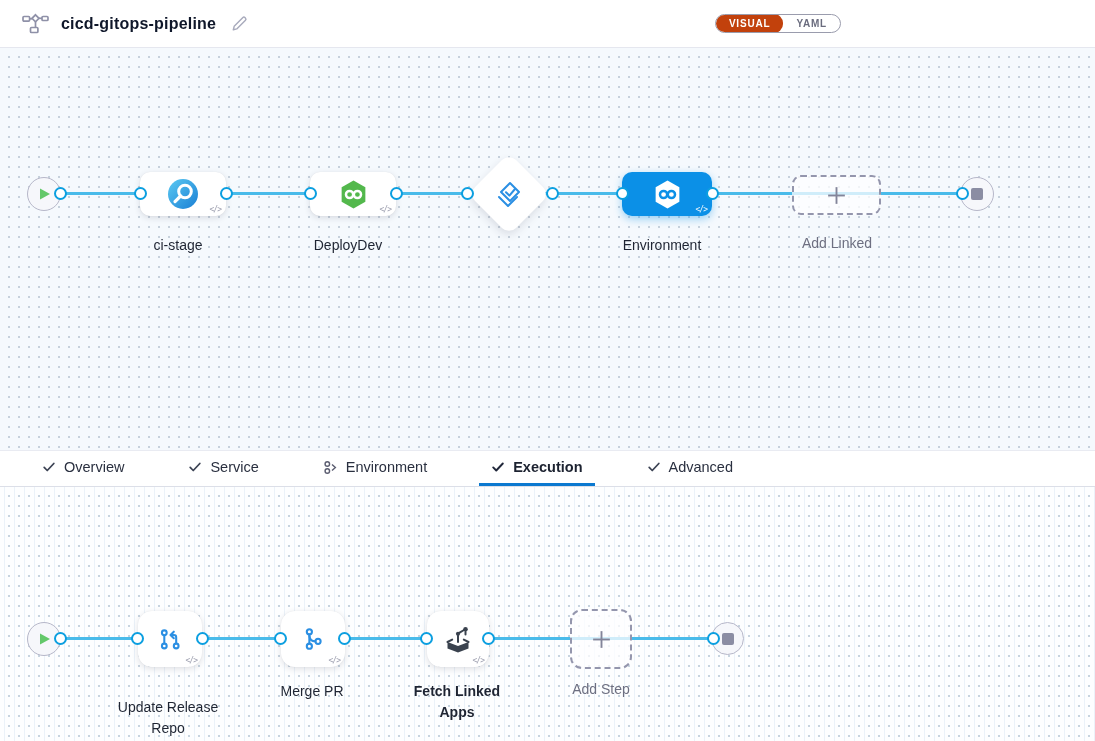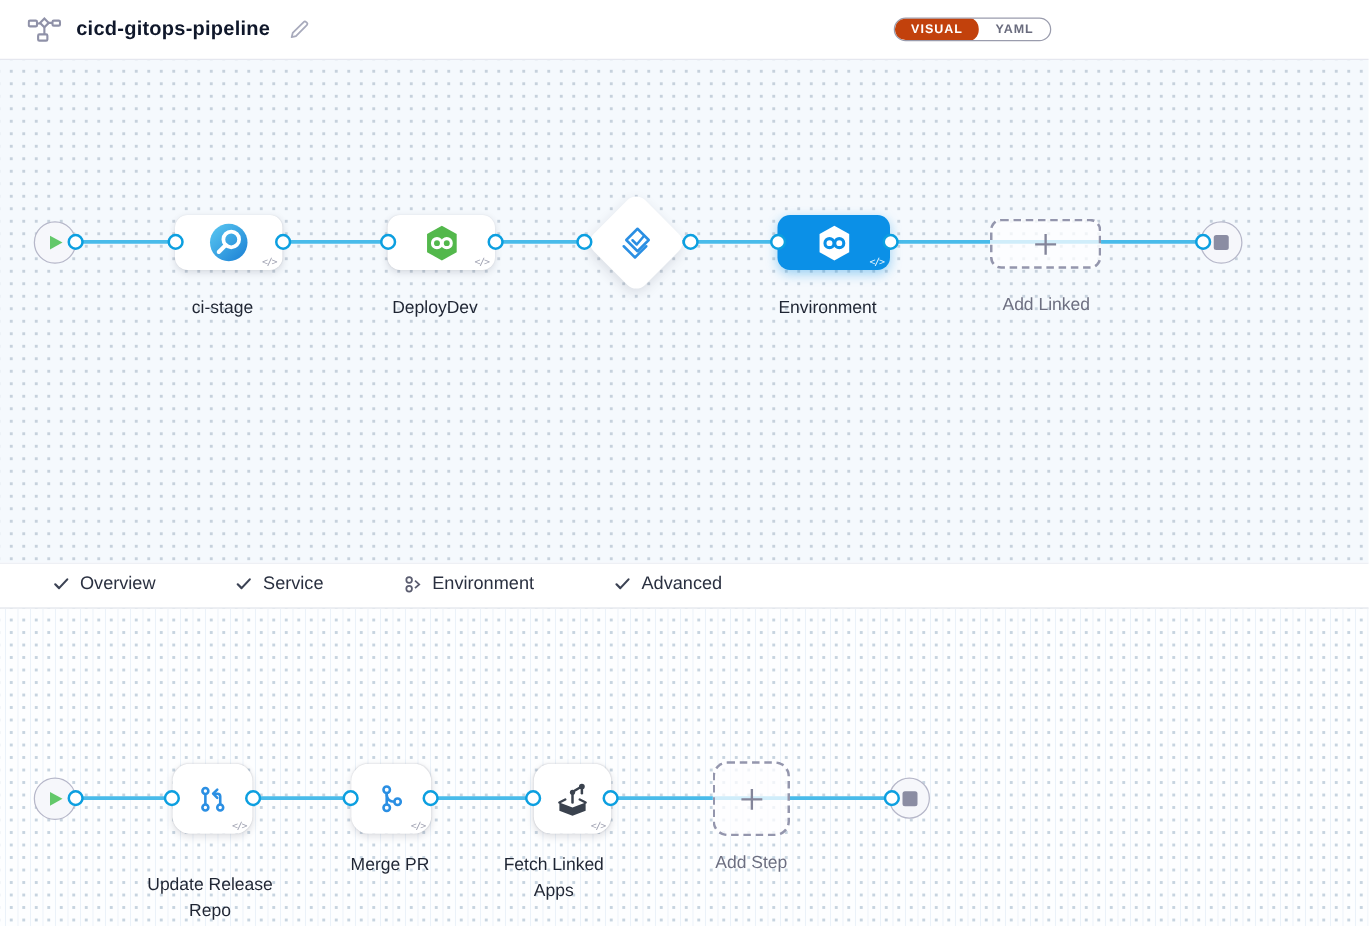--- a/index.html
+++ b/index.html
@@ -186,20 +186,26 @@
     <span>Service</span>
   </div>
   <div class="tab">
     <svg width="15" height="15" viewBox="0 0 16 16" fill="none" stroke="#5b5d70" stroke-width="1.5">
       <circle cx="4.6" cy="4.3" r="2.4"></circle>
         <circle cx="4.6" cy="11.7" r="2.4"></circle>
       <polyline points="9.6,4.8 13.2,8 9.6,11.2"></polyline>
     </svg>
     <span>Environment</span>
   </div>
+  <div class="tab active">
+    <svg width="14" height="14" viewBox="0 0 16 16" fill="none" stroke="#20273a" stroke-width="2.2" stroke-linecap="round" stroke-linejoin="round">
+        <polyline points="2.5,8.5 6,12 13.5,4"></polyline>
+      </svg>
+    <span>Execution</span>
+  </div>
   <div class="tab">
     <svg width="14" height="14" viewBox="0 0 16 16" fill="none" stroke="#3c4354" stroke-width="2" stroke-linecap="round" stroke-linejoin="round">
         <polyline points="2.5,8.5 6,12 13.5,4"></polyline>
       </svg>
     <span>Advanced</span>
   </div>
 </div>
 
 <div class="canvas-bottom">
   <div class="flowline" style="left:58px; top:150px; width:657px;"></div>
@@ -264,16 +270,16 @@
   <div class="ring" style="left:196px; top:145px;"></div>
   <div class="ring" style="left:274px; top:145px;"></div>
   <div class="ring" style="left:338px; top:145px;"></div>
   <div class="ring" style="left:420px; top:145px;"></div>
   <div class="ring" style="left:482px; top:145px;"></div>
   <div class="ring" style="left:707px; top:145px;"></div>
 
   <div class="node-label" style="left:168px; top:210px;">Update Release
 Repo</div>
   <div class="node-label" style="left:312px; top:194px;">Merge PR</div>
-  <div class="node-label" style="left:443px; top:194px;">Fetch Linked
+  <div class="node-label" style="left:457px; top:194px;font-weight:bold;">Fetch Linked
 Apps</div>
   <div class="node-label muted" style="left:601px; top:192px;">Add Step</div>
 </div>
 
 </body></html>

